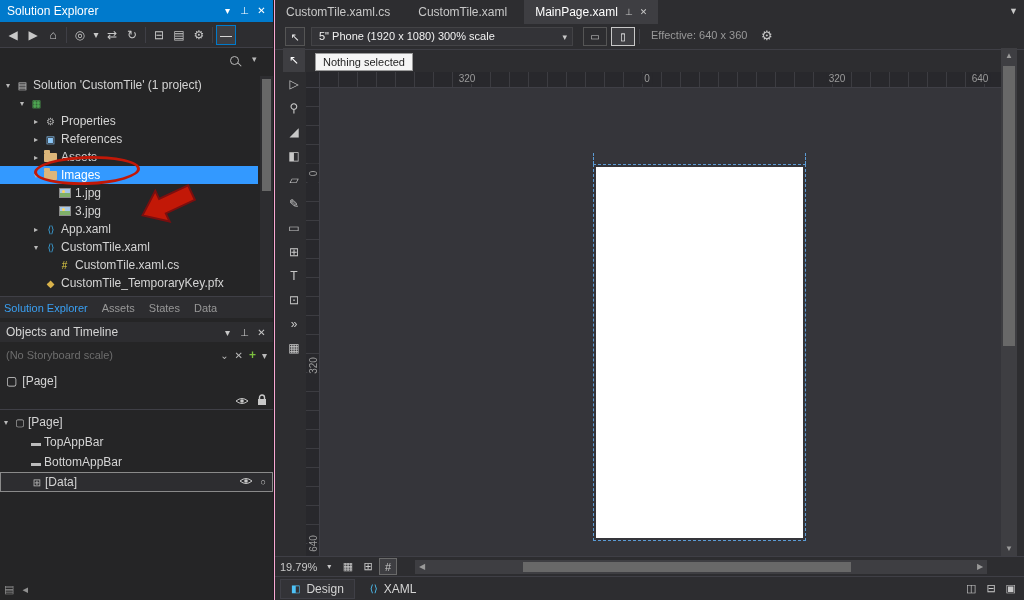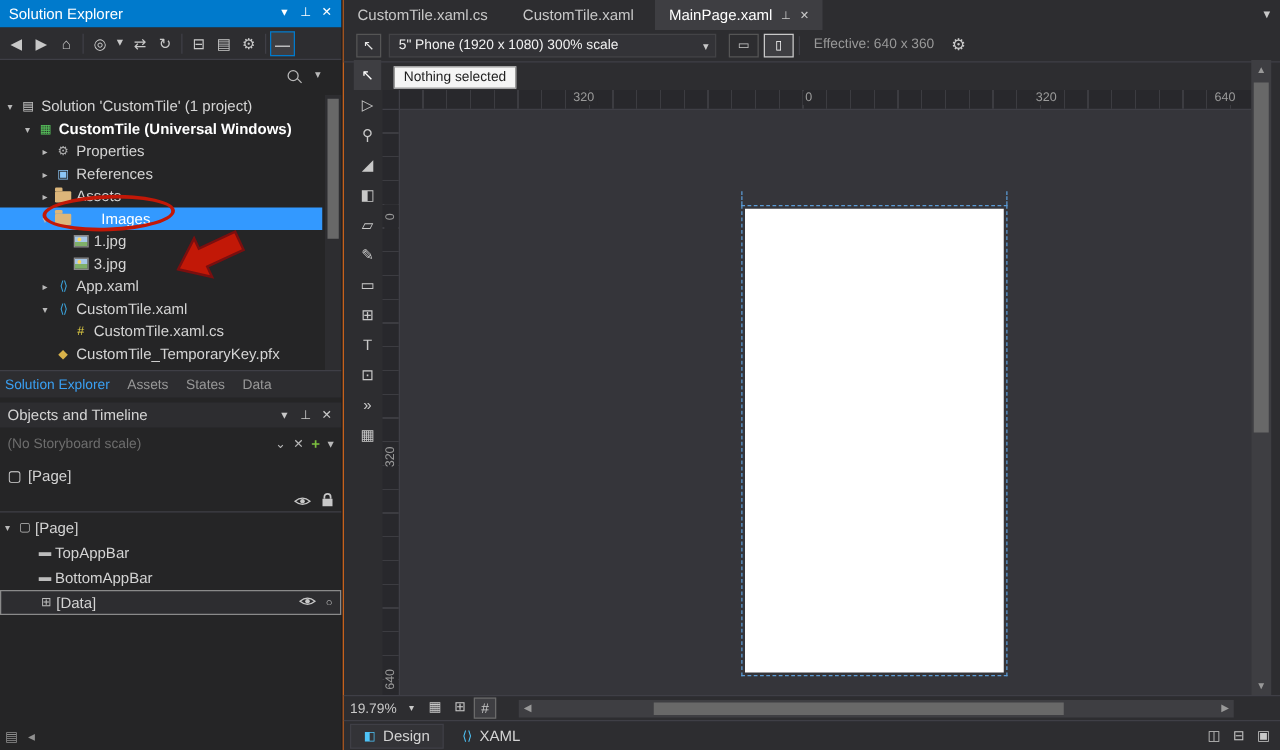--- a/index.html
+++ b/index.html
@@ -1,18 +1,18 @@
 <!DOCTYPE html>
 <html><head>
 <meta charset="utf-8">
 <style>
   * { margin:0; padding:0; box-sizing:border-box; }
   html,body { width:1024px; height:600px; overflow:hidden; background:#1e1e1e;
     font-family:"Liberation Sans", sans-serif; font-size:12px; color:#d4d4d4; }
-  #screen { position:relative; width:1024px; height:600px; background:#f97316; overflow:hidden; }
+  #screen { position:relative; width:1024px; height:600px; background:#f9a8d4; overflow:hidden; }
 
   
   #left-panel { position:absolute; left:0; top:0; width:274px; height:600px; background:#252526; border-right:1px solid #1c1c1e; }
   .se-titlebar { position:absolute; left:0; top:0; width:100%; height:22px; background:#007acc; color:#fff; line-height:22px; padding-left:7px; font-size:12px; }
   .cap-icons { position:absolute; right:3px; top:0; height:22px; display:flex; align-items:center; }
   .cap-icons span { width:17px; text-align:center; font-size:10px; color:#fff; cursor:default; }
 
   .se-toolbar { position:absolute; left:0; top:22px; width:100%; height:26px; background:#2d2d30; border-bottom:1px solid #3f3f46; display:flex; align-items:center; padding:0 3px; }
   .tb-icon { width:20px; height:20px; line-height:20px; text-align:center; color:#c8c8c8; font-size:12px; }
   .tb-icon.small { font-size:10px; width:12px; }
@@ -25,21 +25,21 @@
   .mag::after { content:""; position:absolute; width:5px; height:1px; background:#b9b9b9; transform:rotate(45deg); right:-4px; bottom:-1px; }
   .search-caret { position:absolute; left:252px; top:54px; font-size:9px; color:#b9b9b9; }
 
   .se-tree { position:absolute; left:0; top:76px; width:258px; height:220px; overflow:hidden; }
   .row { height:18px; display:flex; align-items:center; white-space:nowrap; color:#d4d4d4; font-size:12px; }
   .row .exp { width:12px; flex:none; text-align:center; font-size:8px; color:#b9b9b9; }
   .row .ic { width:17px; flex:none; display:flex; justify-content:center; align-items:center; font-size:10px; }
   .row .lbl { padding-left:2px; }
   .lvl0 { padding-left:2px; } .lvl1 { padding-left:16px; } .lvl2 { padding-left:30px; } .lvl3 { padding-left:44px; }
   .row.bold .lbl { font-weight:bold; color:#ffffff; }
-  .row.sel { background:#3399ff; } .row.sel .lbl { color:#fff;margin-left:20px; }
+  .row.sel { background:#3399ff; } .row.sel .lbl { color:#fff; }
 
   .icon-folder { width:13px; height:9px; background:#dcb67a; border-radius:1px; position:relative; }
   .icon-folder::before { content:""; position:absolute; top:-3px; left:0; width:6px; height:3px; background:#dcb67a; border-radius:1px 1px 0 0; }
   .icon-img { width:12px; height:10px; border:1px solid #8a8a8a; background:linear-gradient(180deg,#a7c7e7 0 55%,#7fb069 55% 100%); position:relative; }
   .icon-img::before { content:""; position:absolute; left:2px; top:1px; width:3px; height:3px; border-radius:50%; background:#ffd75e; }
   .glyph-sol { color:#c8c8c8; } .glyph-proj { color:#57c45c; } .glyph-wrench { color:#b0b0b0; }
   .glyph-ref { color:#8cc7f7; } .glyph-xaml { color:#3ba3dc; font-size:9px; letter-spacing:-1px; }
   .glyph-cs { color:#e6d245; font-size:11px; } .glyph-pfx { color:#d8b24a; }
 
   .se-vscroll { position:absolute; right:0; top:76px; width:13px; height:220px; background:#2d2d30; }
@@ -169,21 +169,20 @@
 
     <div class="se-tree">
       <div class="row lvl0">
         <span class="exp">▾</span>
         <span class="ic glyph-sol">▤</span>
         <span class="lbl">Solution 'CustomTile' (1 project)</span>
       </div>
       <div class="row lvl1 bold">
         <span class="exp">▾</span>
         <span class="ic glyph-proj">▦</span>
-        <span class="lbl">CustomTile (Universal Windows)</span>
       </div>
       <div class="row lvl2">
         <span class="exp">▸</span>
         <span class="ic glyph-wrench">⚙</span>
         <span class="lbl">Properties</span>
       </div>
       <div class="row lvl2">
         <span class="exp">▸</span>
         <span class="ic glyph-ref">▣</span>
         <span class="lbl">References</span>

